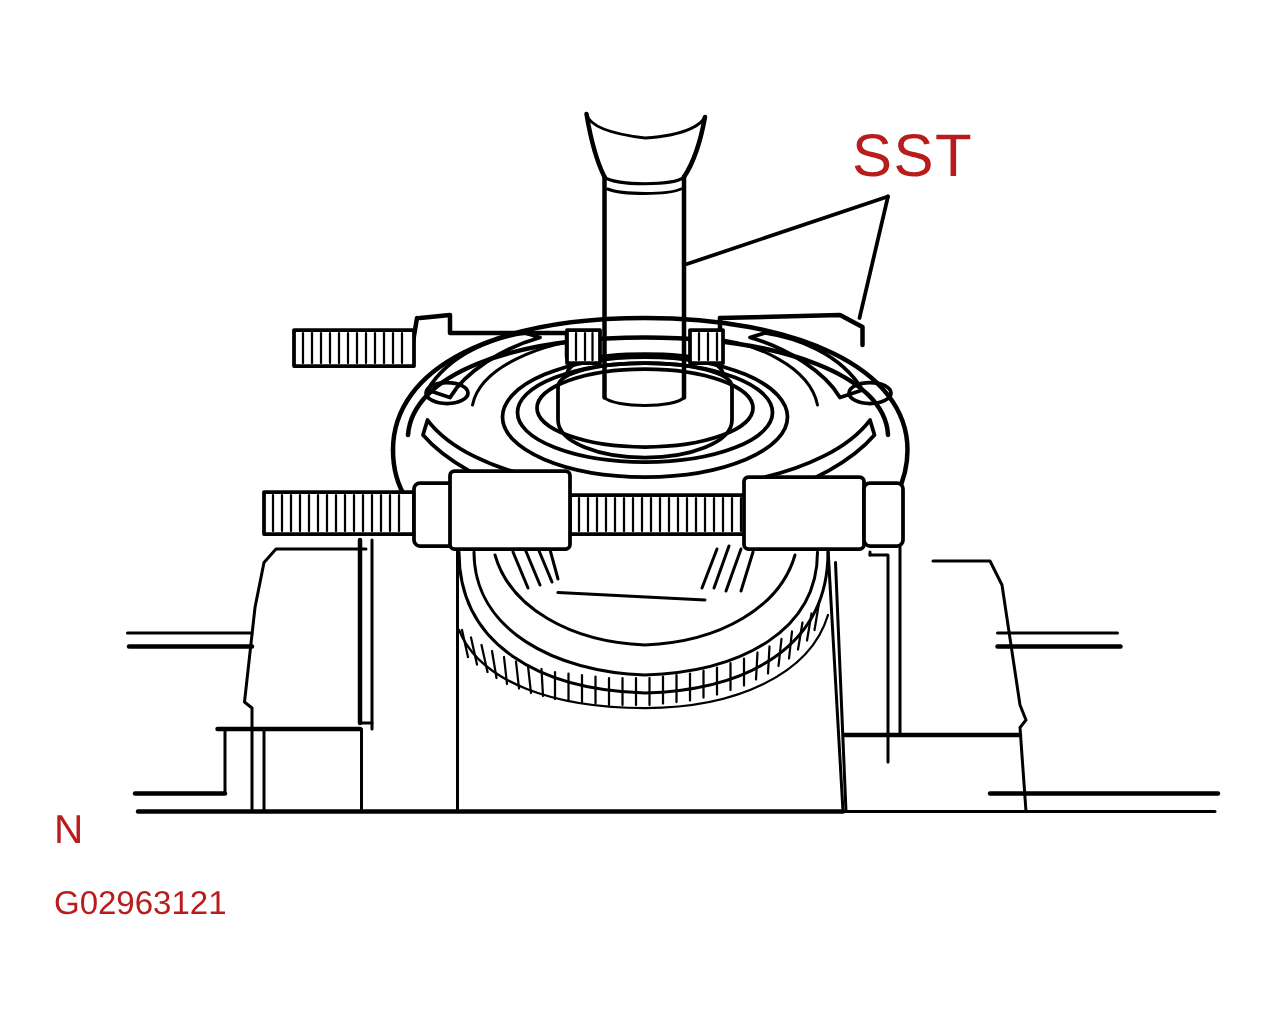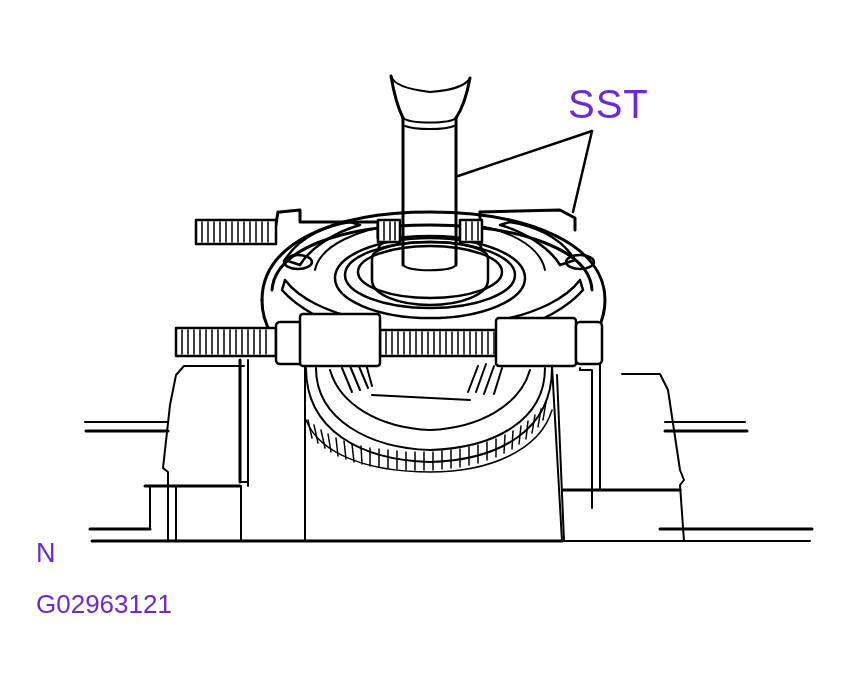--- a/index.html
+++ b/index.html
@@ -1,21 +1,21 @@
 <!DOCTYPE html>
 <html><head>
 <meta charset="utf-8">
 <style>
   html, body { margin:0; padding:0; background:#ffffff; }
   body { width:851px; height:682px; position:relative; overflow:hidden; font-family:"Liberation Sans", sans-serif; }
   #figure { position:absolute; left:0; top:0; width:851px; height:682px; }
-  .lbl { position:absolute; color:#6d28d9; font-family:"Liberation Sans", sans-serif; }
+  .lbl { position:absolute; color:#b91c1c; font-family:"Liberation Sans", sans-serif; }
   #sst { left:568px; top:82px; font-size:40px; letter-spacing:1px; }
   #n-label { left:36px; top:538px; font-size:27px; }
-  #fig-code { left:36px; top:589px; font-size:26px; }
+  #fig-code { left:36px; top:589px; font-size:22px; }
 </style>
 </head>
 <body>
 
 <svg id="figure" viewBox="0 0 851 682" xmlns="http://www.w3.org/2000/svg" fill="none" stroke="#000" stroke-linejoin="round" stroke-linecap="round">
 
   <g stroke-width="2">
     <line x1="85" y1="422" x2="168" y2="422"></line>
     <line x1="86" y1="431" x2="168" y2="431" stroke-width="3"></line>
     <line x1="665" y1="422" x2="745" y2="422"></line>

